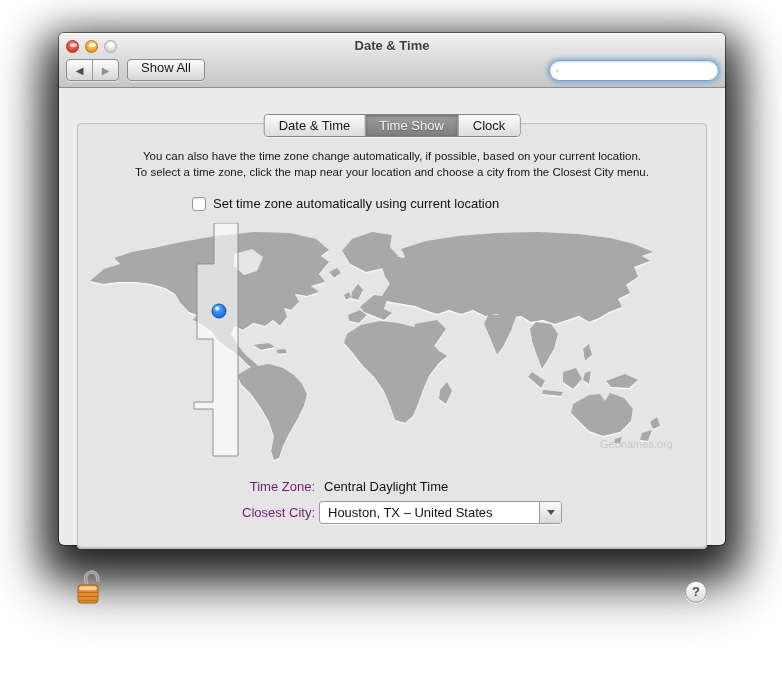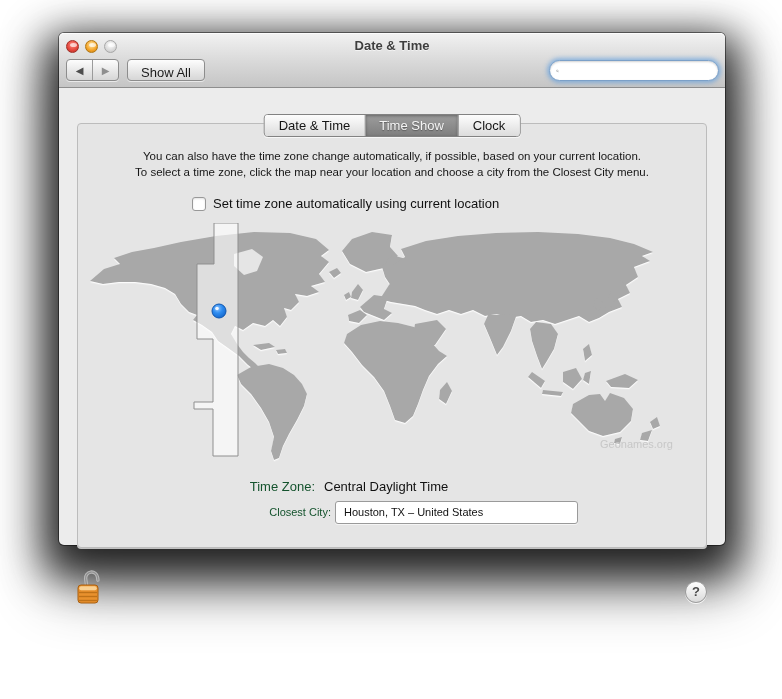--- a/index.html
+++ b/index.html
@@ -33,21 +33,21 @@
   .navseg { position:absolute; left:7px; top:26px; width:53px; height:22px; display:flex;
     border:1px solid #8d8d8d; border-radius:4px;
     background:linear-gradient(#fdfdfd, #d6d6d6); box-shadow:0 1px 0 rgba(255,255,255,0.6); }
   .navseg .seg { flex:1; display:flex; align-items:center; justify-content:center; font-size:10px; }
   .navseg .seg + .seg { border-left:1px solid #9b9b9b; }
   .nav-back { color:#4d4d4d; } .nav-fwd { color:#8f8f8f; }
 
   .showall { position:absolute; left:68px; top:26px; height:22px; padding:0 13px;
     border:1px solid #8d8d8d; border-radius:4px; font-size:13px; color:#1a1a1a;
     background:linear-gradient(#fdfdfd, #d6d6d6); box-shadow:0 1px 0 rgba(255,255,255,0.6);
-    display:flex; align-items:flex-end; }
+    display:flex; align-items:flex-start; }
 
   .search { position:absolute; right:6px; top:27px; width:170px; height:21px;
     border-radius:11px; background:#ffffff; border:1px solid #7ba0c8;
     box-shadow:0 0 4px 2px rgba(96,158,222,0.65), inset 0 1px 2px rgba(0,0,0,0.18);
     display:flex; align-items:center; padding-left:6px; }
   .search input { border:none; outline:none; background:transparent; flex:1; height:16px;
     font-size:12px; font-family:"Liberation Sans",sans-serif; padding-left:4px; }
 
   
   .tabs { position:absolute; top:81px; left:50%; transform:translateX(-50%); display:flex;
@@ -69,28 +69,28 @@
 
   .chk-row { position:absolute; left:114px; top:72px; display:flex; align-items:center; }
   .checkbox { width:14px; height:14px; background:#ffffff; border:1px solid #989898;
     border-radius:3px; box-shadow:inset 0 1px 2px rgba(0,0,0,0.12); }
   .chk-label { margin-left:7px; font-size:13px; color:#111; }
 
   .map { position:absolute; left:8px; top:99px; width:612px; height:240px; }
   .map svg { display:block; }
 
   .tz-row { position:absolute; top:355px; left:0; width:100%; font-size:13px; height:17px; }
-  .row-label { position:absolute; left:0; width:237px; text-align:right; color:#14532d; }
+  .row-label { position:absolute; left:0; width:237px; text-align:right; color:#701a75; }
   .tz-value { position:absolute; left:246px; color:#111; }
 
-  .city-row { position:absolute; top:377px; left:16px; width:100%; height:23px; font-size:11px; }
+  .city-row { position:absolute; top:377px; left:0; width:100%; height:23px; font-size:13px; }
   .city-row .row-label { line-height:23px; }
   .combo { position:absolute; left:241px; top:0; width:243px; height:23px;
     background:#ffffff; border:1px solid #9a9a9a; border-radius:3px; display:flex;
-    box-shadow:0 1px 0 rgba(255,255,255,0.6); overflow:hidden;flex-direction:column; }
+    box-shadow:0 1px 0 rgba(255,255,255,0.6); overflow:hidden; }
   .combo-value { flex:1; line-height:21px; padding-left:8px; color:#111; white-space:nowrap; }
   .combo-btn { width:22px; border-left:1px solid #9a9a9a;
     background:linear-gradient(#fbfbfb, #d9d9d9); display:flex; align-items:center; justify-content:center; }
   .combo-btn .arrow { width:0; height:0; border-left:4px solid transparent;
     border-right:4px solid transparent; border-top:5px solid #4f4f4f; }
 
   
   .footer-text { position:absolute; left:52px; top:552px; font-size:13px; color:#1a1a1a; }
   .lock { position:absolute; left:17px; top:536px; }
   .help-btn { position:absolute; left:626px; top:548px; width:22px; height:22px; border-radius:50%;

